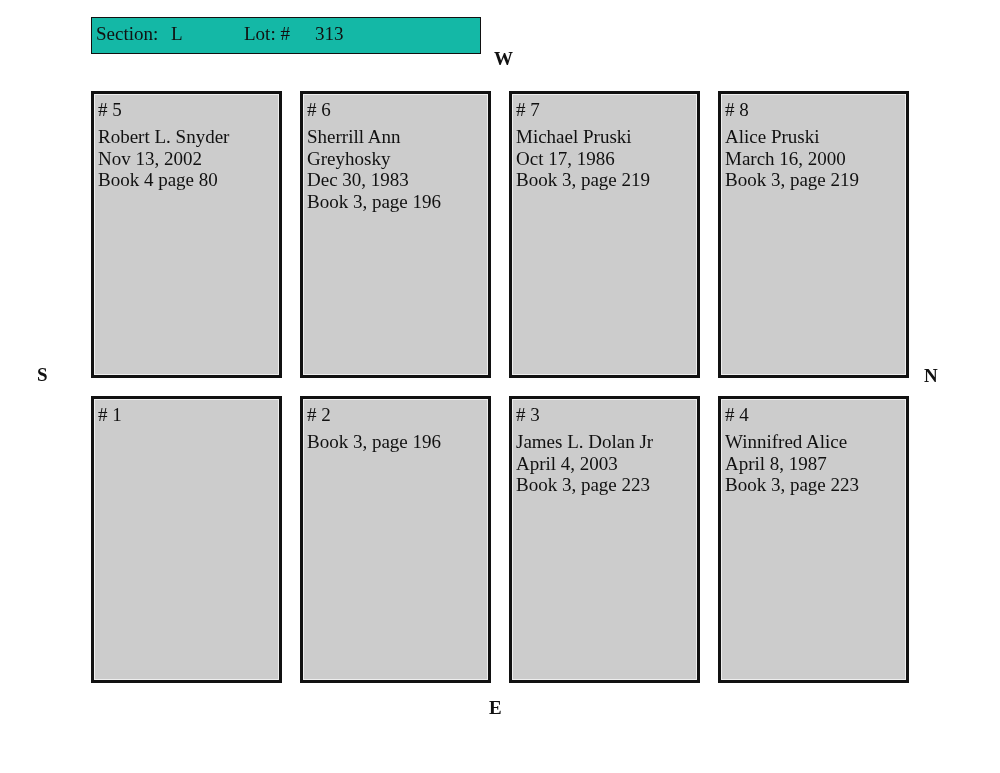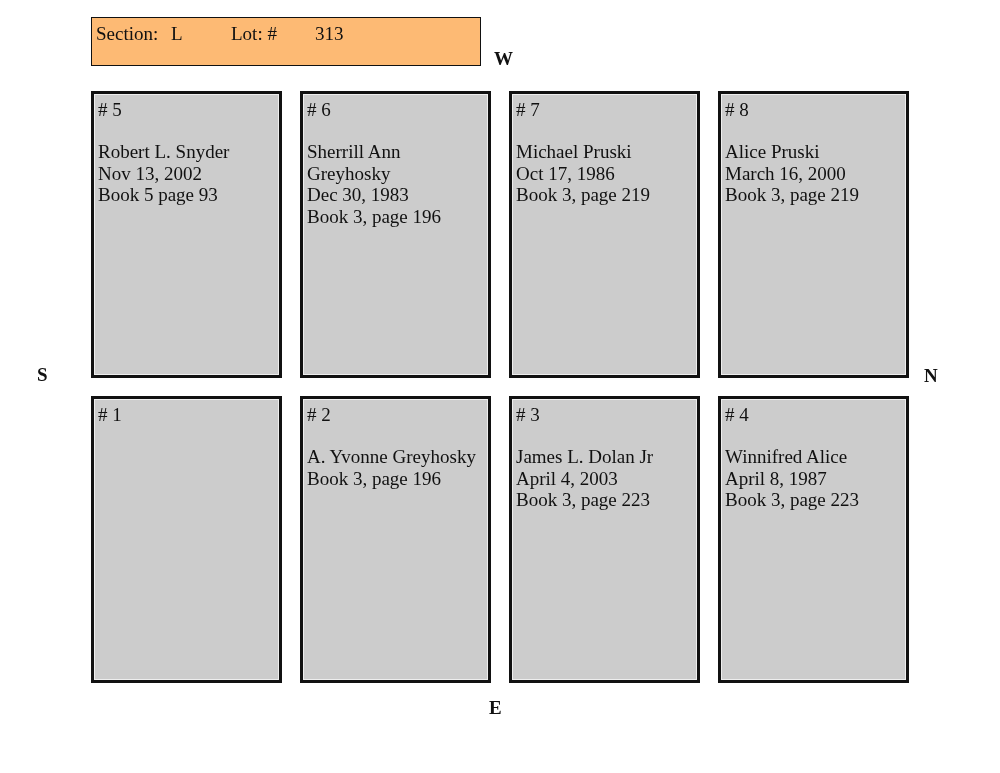--- a/index.html
+++ b/index.html
@@ -1,49 +1,49 @@
 <!DOCTYPE html>
 <html><head>
 <meta charset="utf-8">
 <style>
   html, body { margin:0; padding:0; background:#ffffff; }
   body { width:1000px; height:773px; position:relative; overflow:hidden;
          font-family:"Liberation Serif", "DejaVu Serif", serif; color:#111; }
-  .header-box { position:absolute; left:91px; top:17px; width:390px; height:49px;
-                border:1.5px solid #111; box-sizing:border-box; background:#fdba74; }
+  .header-box { position:absolute; left:91px; top:17px; width:390px; height:37px;
+                border:1.5px solid #111; box-sizing:border-box; background:#14b8a6; }
   .header-text { position:absolute; top:5px; font-size:19px; white-space:pre; }
   .compass { position:absolute; font-weight:bold; font-size:19px; }
   .plot { position:absolute; width:191px; height:287px; box-sizing:border-box;
           background:#cccccc; border:3px solid #111;
           box-shadow: inset 1px 1px 0 #eeeeee, inset -1px -1px 0 #eeeeee; }
   .plot-num { position:absolute; left:4px; top:5px; font-size:19px; }
-  .plot-lines { position:absolute; left:4px; top:47px; font-size:19px; line-height:21.5px; }
+  .plot-lines { position:absolute; left:4px; top:32px; font-size:19px; line-height:21.5px; }
   .plot-line { display:block; white-space:nowrap; }
 </style>
 </head>
 <body>
 
 <div class="header-box">
   <span class="header-text" style="left:4px;">Section:</span>
   <span class="header-text" style="left:79px;">L</span>
-  <span class="header-text" style="left:139px;">Lot: #</span>
+  <span class="header-text" style="left:152px;">Lot: #</span>
   <span class="header-text" style="left:199px;margin-left:24px;">313</span>
 </div>
 
 <span class="compass" style="left:494px; top:48px;">W</span>
 <span class="compass" style="left:489px; top:697px;">E</span>
 <span class="compass" style="left:37px; top:364px;">S</span>
 <span class="compass" style="left:924px; top:365px;">N</span>
 
 <div class="plot" style="left:91px; top:91px;">
   <span class="plot-num"># 5</span>
   <div class="plot-lines">
     <span class="plot-line">Robert L. Snyder</span>
     <span class="plot-line">Nov 13, 2002</span>
-    <span class="plot-line">Book 5 page 93</span>
+    <span class="plot-line">Book 4 page 80</span>
   </div>
 </div>
 
 <div class="plot" style="left:300px; top:91px;">
   <span class="plot-num"># 6</span>
   <div class="plot-lines">
     <span class="plot-line">Sherrill Ann</span>
     <span class="plot-line">Greyhosky</span>
     <span class="plot-line">Dec 30, 1983</span>
     <span class="plot-line">Book 3, page 196</span>
@@ -68,21 +68,20 @@
   </div>
 </div>
 
 <div class="plot" style="left:91px; top:396px;">
   <span class="plot-num"># 1</span>
 </div>
 
 <div class="plot" style="left:300px; top:396px;">
   <span class="plot-num"># 2</span>
   <div class="plot-lines">
-    <span class="plot-line">A. Yvonne Greyhosky</span>
     <span class="plot-line">Book 3, page 196</span>
   </div>
 </div>
 
 <div class="plot" style="left:509px; top:396px;">
   <span class="plot-num"># 3</span>
   <div class="plot-lines">
     <span class="plot-line">James L. Dolan Jr</span>
     <span class="plot-line">April 4, 2003</span>
     <span class="plot-line">Book 3, page 223</span>

